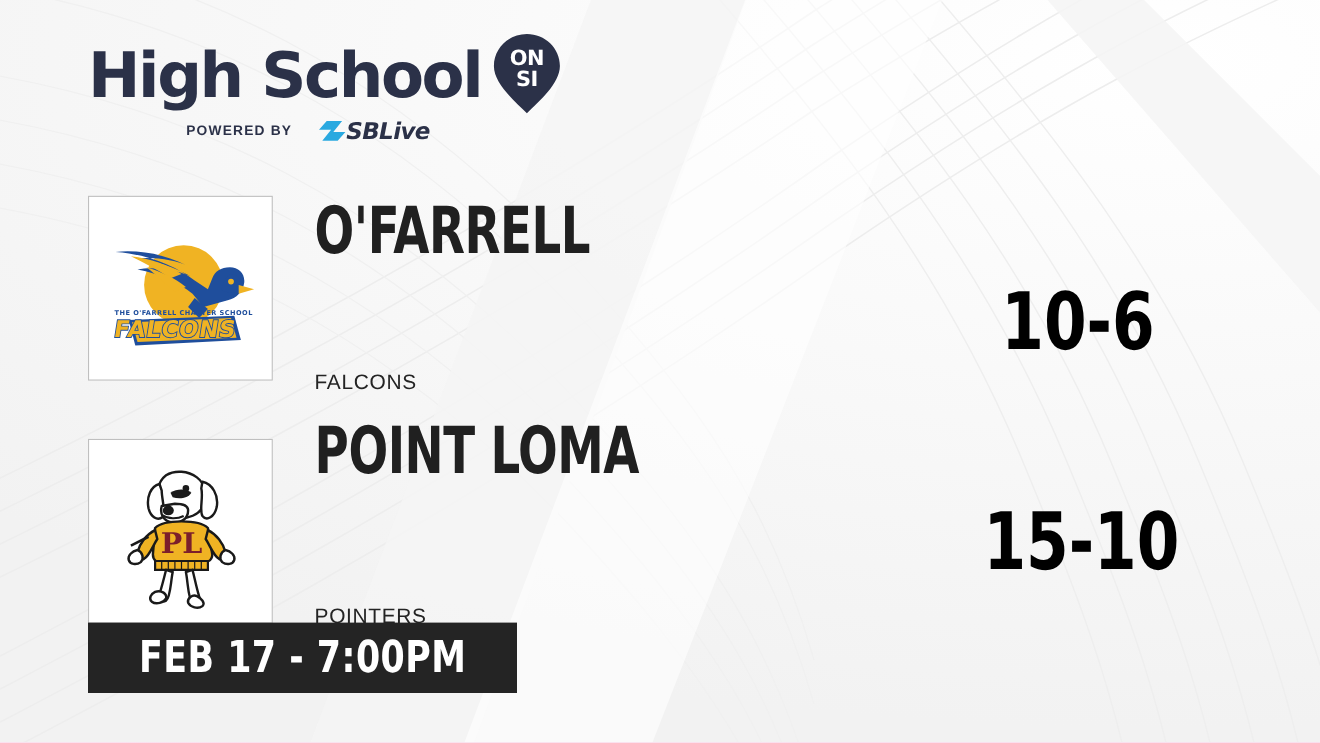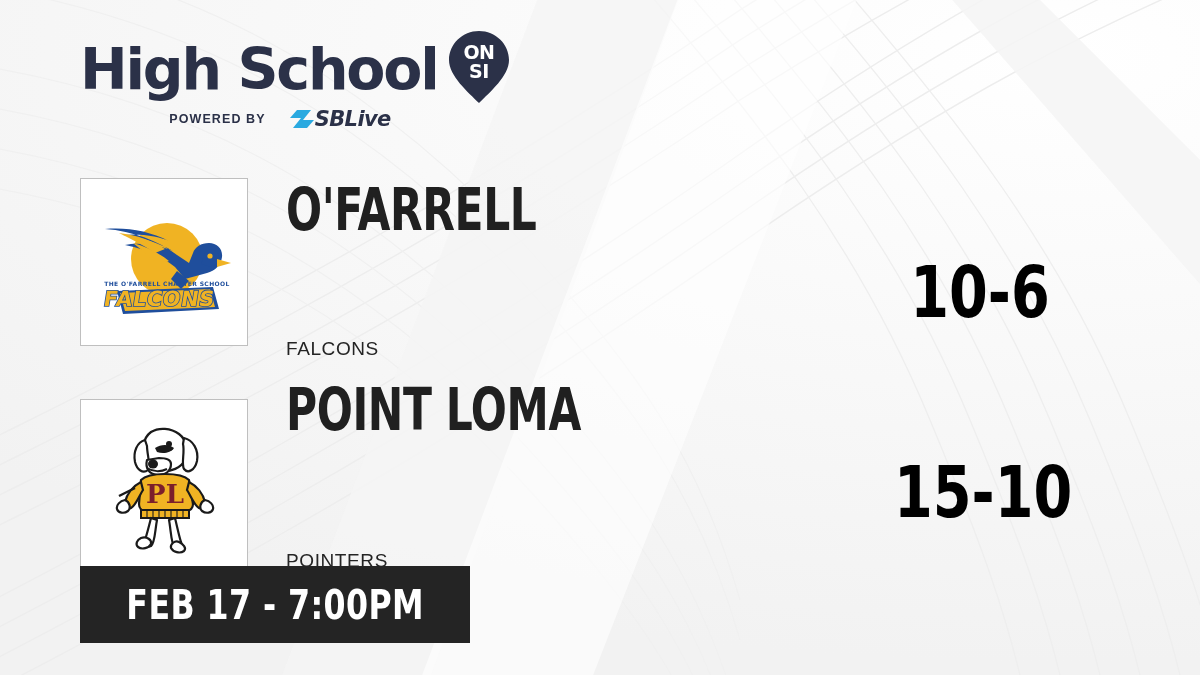--- a/index.html
+++ b/index.html
@@ -144,21 +144,21 @@
     transform: scaleX(0.86);
   }
   #team-record-1 { left: 880px; top: 256px; width: 200px; text-align: center; }
   #team-record-2 { left: 880px; top: 456px; width: 200px; text-align: center; }
 
   
   .info-bar {
     position: absolute;
     left: 80px;
     top: 566px;
-    height: 77px;
+    height: 64px;
     display: flex;
     align-items: stretch;
   }
   .info-date {
     background: #242424;
     display: flex;
     align-items: center;
     justify-content: center;
     padding: 0 26px;
   }

